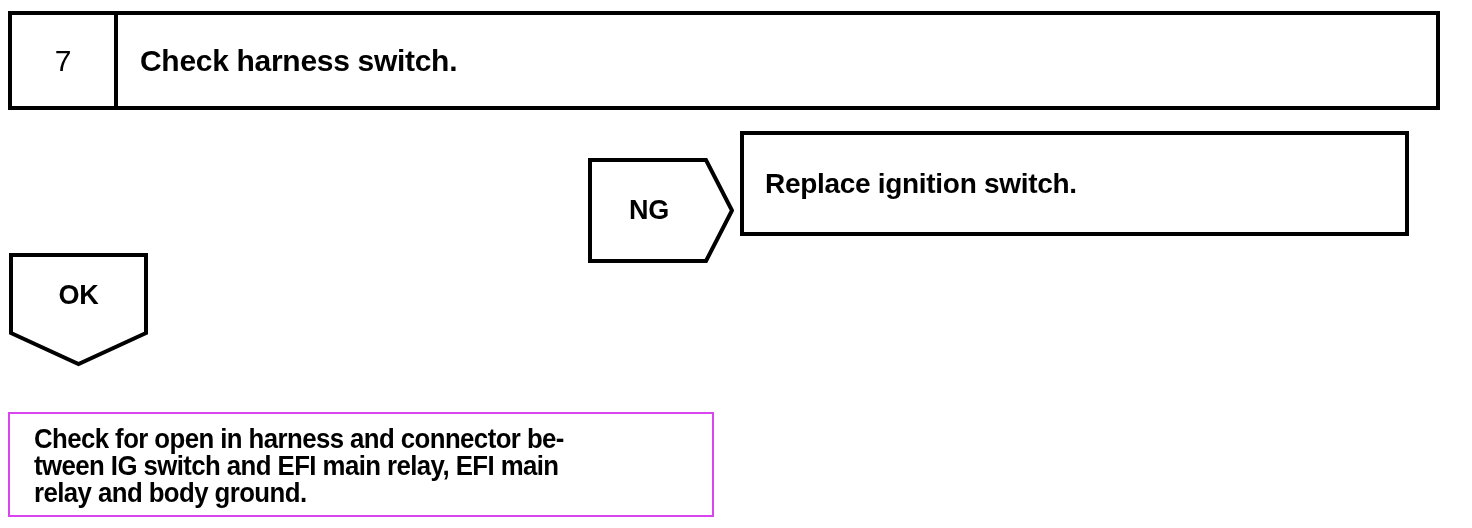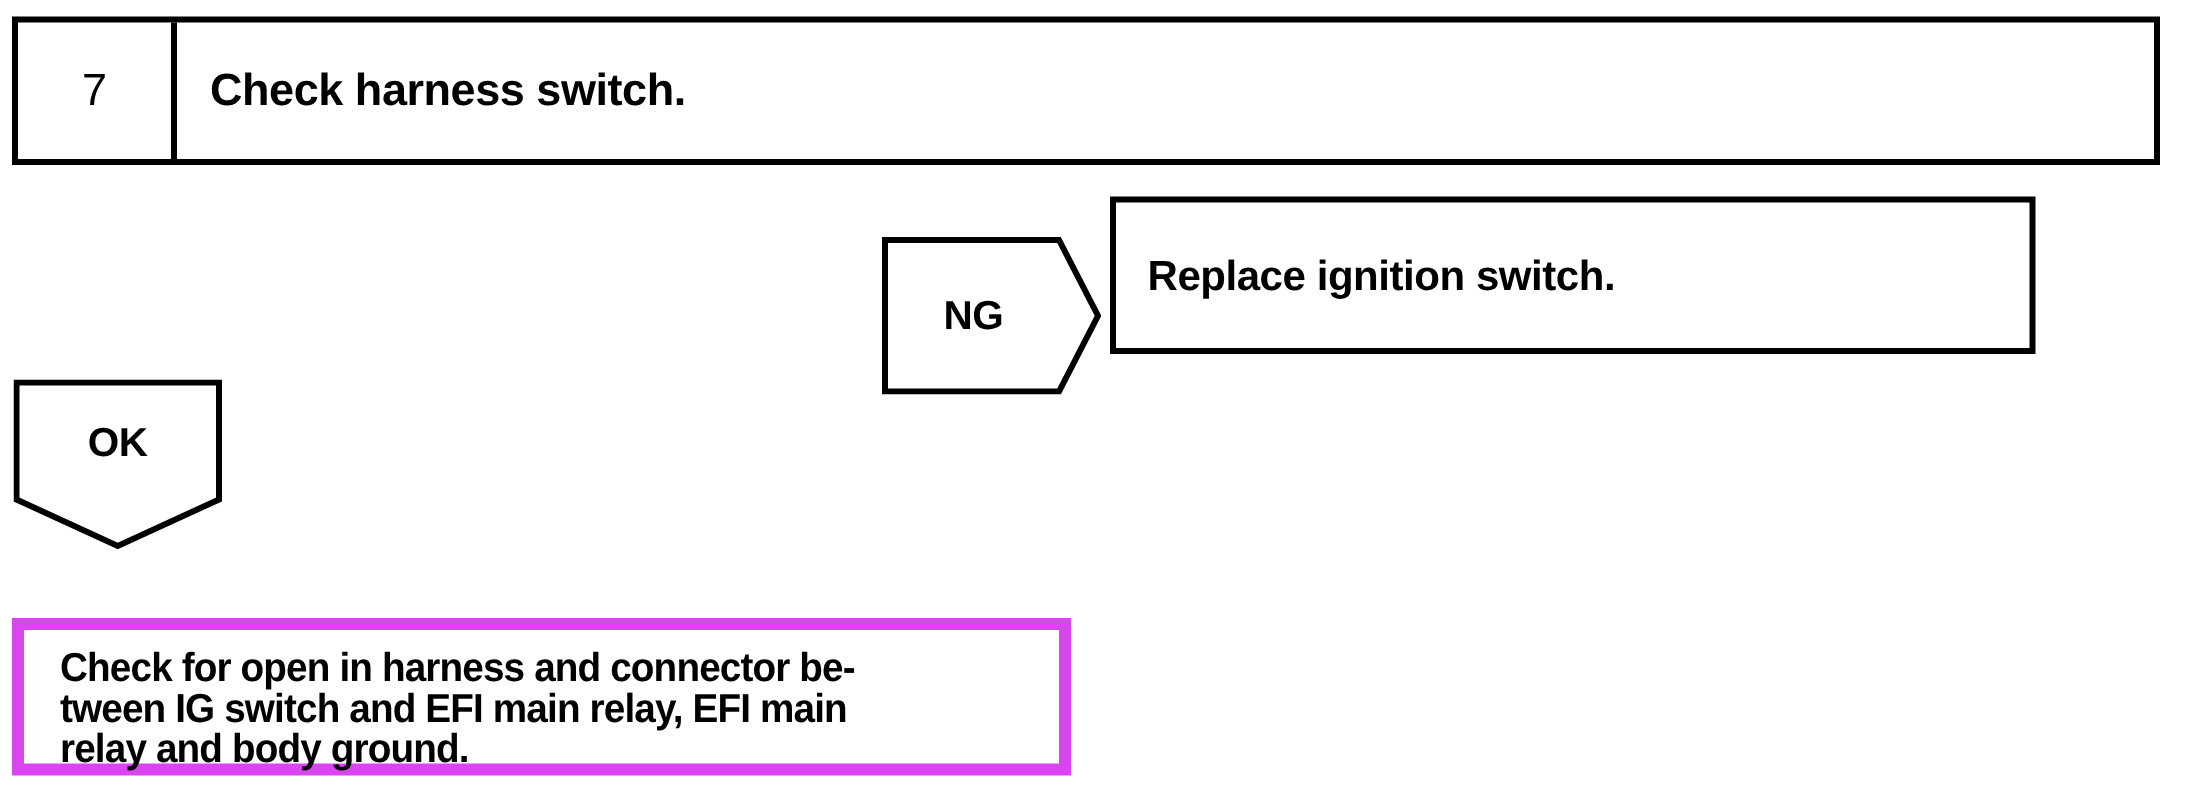--- a/index.html
+++ b/index.html
@@ -92,21 +92,21 @@
     font-weight: 700;
     letter-spacing: -0.2px;
     line-height: 1;
   }
 
   
   .result-box {
     position: absolute;
     left: 740px;
     top: 131px;
-    width: 617px;
+    width: 669px;
     height: 105px;
     box-sizing: border-box;
     border: 4px solid #000;
     background: #fff;
     display: flex;
     align-items: center;
     padding-left: 21px;
   }
   .result-text {
     font-size: 28px;
@@ -146,21 +146,21 @@
   }
 
   
   .action-box {
     position: absolute;
     left: 8px;
     top: 412px;
     width: 706px;
     height: 105px;
     box-sizing: border-box;
-    border: 8px solid #d946ef;
+    border: 2px solid #d946ef;
     background: #fff;
     padding: 12px 0 0 24px;
   }
   .action-line {
     font-size: 27px;
     font-weight: 700;
     line-height: 27px;
     letter-spacing: -0.6px;
     white-space: nowrap;
     transform: scaleX(0.955);

